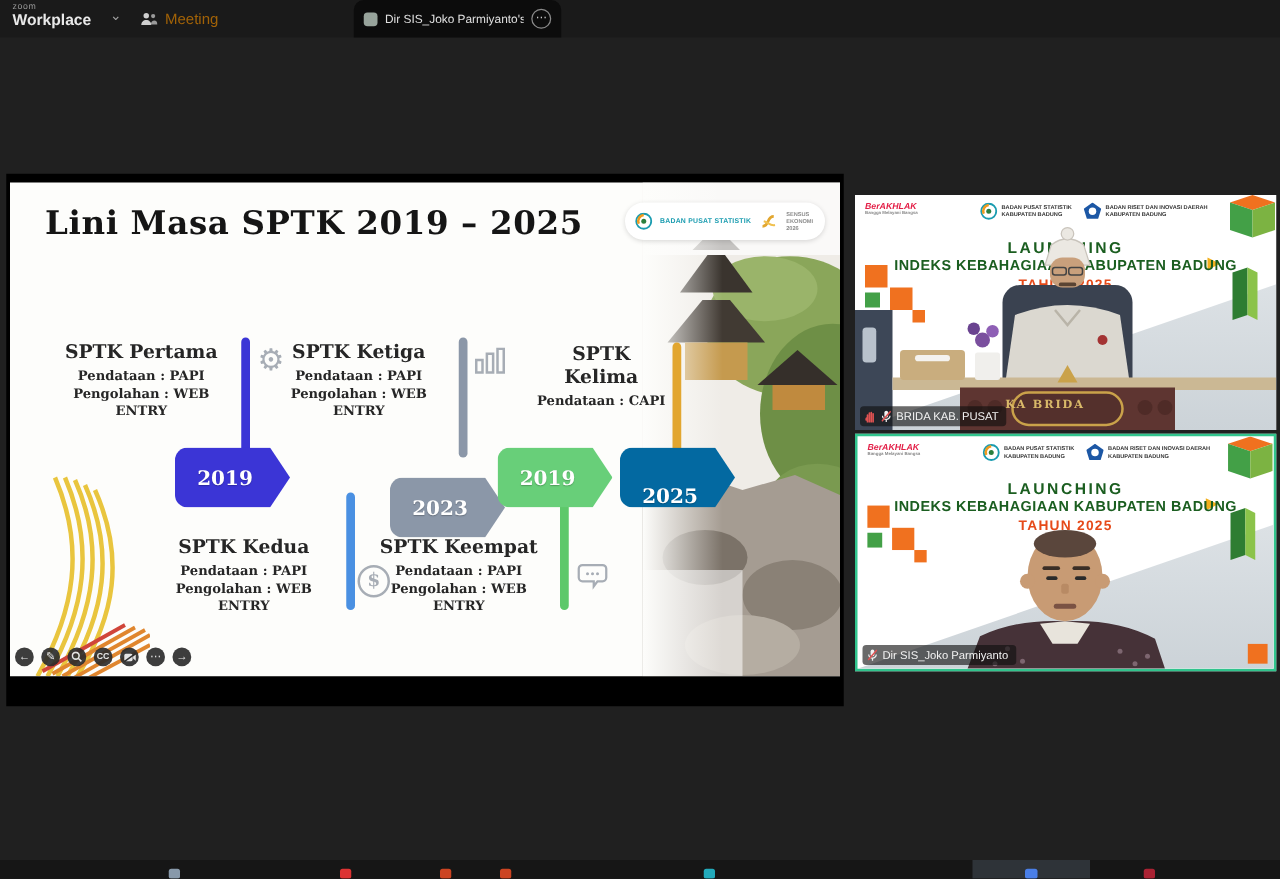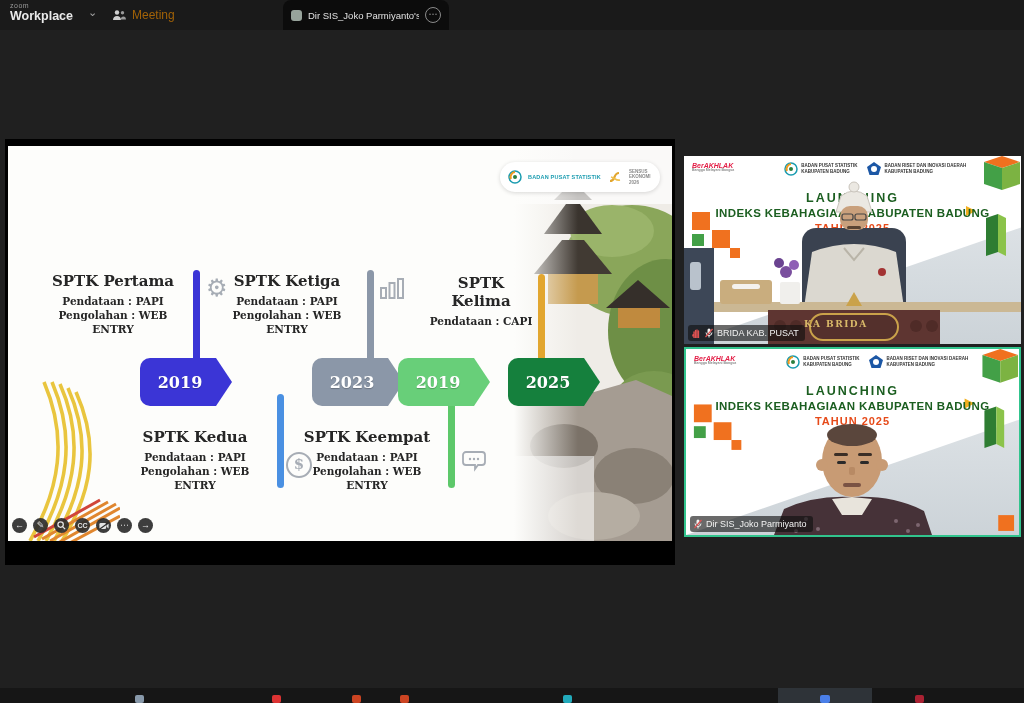--- a/index.html
+++ b/index.html
@@ -56,21 +56,21 @@
   .logo-row{position:absolute;left:8px;top:6px;right:8px;display:flex;align-items:flex-start;gap:10px;z-index:3;}
   .berakhlak{font-size:7px;font-weight:bold;font-style:italic;color:#e31e46;line-height:1;}
   .berakhlak .sub{display:block;font-size:3.5px;color:#888;font-style:normal;}
   .lg{display:flex;align-items:center;gap:3px;}
   .lg-t span{display:block;font-size:4.5px;font-weight:bold;color:#333;line-height:1.25;}
   .headline{position:absolute;left:0;top:34px;width:100%;text-align:center;z-index:3;line-height:1.3;}
   .headline .h1{display:block;font-size:12.5px;font-weight:bold;color:#1b5e20;letter-spacing:2px;}
   .headline .h2{display:block;font-size:11.5px;font-weight:bold;color:#1b5e20;letter-spacing:.4px;}
   .headline .h3{display:block;font-size:11px;font-weight:bold;color:#e64a19;letter-spacing:1px;}
   .scene{position:absolute;left:0;top:0;z-index:4;}
-  .nameplate{position:absolute;left:120px;top:163px;width:88px;text-align:left;z-index:6;
+  .nameplate{position:absolute;left:108px;top:163px;width:88px;text-align:center;z-index:6;
      font-family:"DejaVu Serif",serif;font-weight:bold;font-size:9px;color:#d9b969;letter-spacing:1.5px;}
   .nametag{position:absolute;left:4px;bottom:3px;height:16px;background:rgba(15,15,15,.62);border-radius:3px;
      display:flex;align-items:center;gap:4px;padding:0 6px 0 4px;z-index:7;color:#f2f2f2;font-size:9px;white-space:nowrap;}
 
   
   .taskbar{position:absolute;left:0;top:688px;width:1024px;height:15px;background:#161616;}
   .tb-ico{position:absolute;top:7px;width:9px;height:8px;border-radius:2px;}
   .tb-hl{position:absolute;left:778px;top:0;width:94px;height:15px;background:#2e3338;}
   .tb-hl .dot{position:absolute;left:42px;top:7px;width:10px;height:8px;border-radius:2px;background:#4a7fe8;}
 </style>
@@ -141,20 +141,21 @@
         </g>
         <g stroke="#e0862e" stroke-width="3">
           <line x1="34" y1="163" x2="100" y2="126"></line>
           <line x1="42" y1="165" x2="108" y2="128"></line>
           <line x1="50" y1="167" x2="112" y2="132"></line>
           <line x1="58" y1="169" x2="112" y2="140"></line>
         </g>
         <line x1="26" y1="161" x2="92" y2="124" stroke="#d0453a" stroke-width="3"></line>
       </svg>
 
+      <div class="slide-title">Lini Masa SPTK 2019 – 2025</div>
 
       <div class="logo-pill">
         <svg width="14" height="14" viewBox="0 0 14 14">
           <circle cx="7" cy="7" r="6" fill="none" stroke="#1a9cb0" stroke-width="1.5"></circle>
           <path d="M3 9 A5 5 0 0 1 7 2" fill="none" stroke="#f09b1e" stroke-width="2"></path>
           <circle cx="7" cy="7" r="2" fill="#2a7f3e"></circle>
         </svg>
         <span class="bps-txt">BADAN PUSAT STATISTIK</span>
         <svg width="16" height="16" viewBox="0 0 16 16">
           <path d="M3,12 C9,12 6,4 12,4" fill="none" stroke="#e2a62f" stroke-width="2.2"></path>
@@ -215,27 +216,27 @@
         <g fill="#a7adb5">
             <circle cx="10" cy="9" r="1.2"></circle>
             <circle cx="14" cy="9" r="1.2"></circle>
             <circle cx="18" cy="9" r="1.2"></circle>
           </g>
       </svg>
 
       <div class="chev" style="left: 132px; background: rgb(59, 53, 214);">
           <span>2019</span>
         </div>
-      <div class="chev" style="left: 304px; background: rgb(139, 151, 168);">
+      <div class="chev" style="left: 304px; background: rgb(139, 151, 168); margin-top: 24px;">
           <span>2023</span>
         </div>
       <div class="chev" style="left: 390px; background: rgb(104, 207, 121);">
           <span>2019</span>
         </div>
-      <div class="chev" style="left: 500px; background: #15803d;">
+      <div class="chev" style="left: 488px; background: #0369a1; align-items: flex-end;">
           <span>2025</span>
         </div>
 
       <div class="controls">
         <div class="ctl">←</div>
         <div class="ctl">✎</div>
         <div class="ctl">
           <svg width="9" height="9" viewBox="0 0 10 10">
               <circle cx="4" cy="4" r="3" fill="none" stroke="#e4e4e4" stroke-width="1.4"></circle>
               <line x1="6.2" y1="6.2" x2="9" y2="9" stroke="#e4e4e4" stroke-width="1.4"></line>

